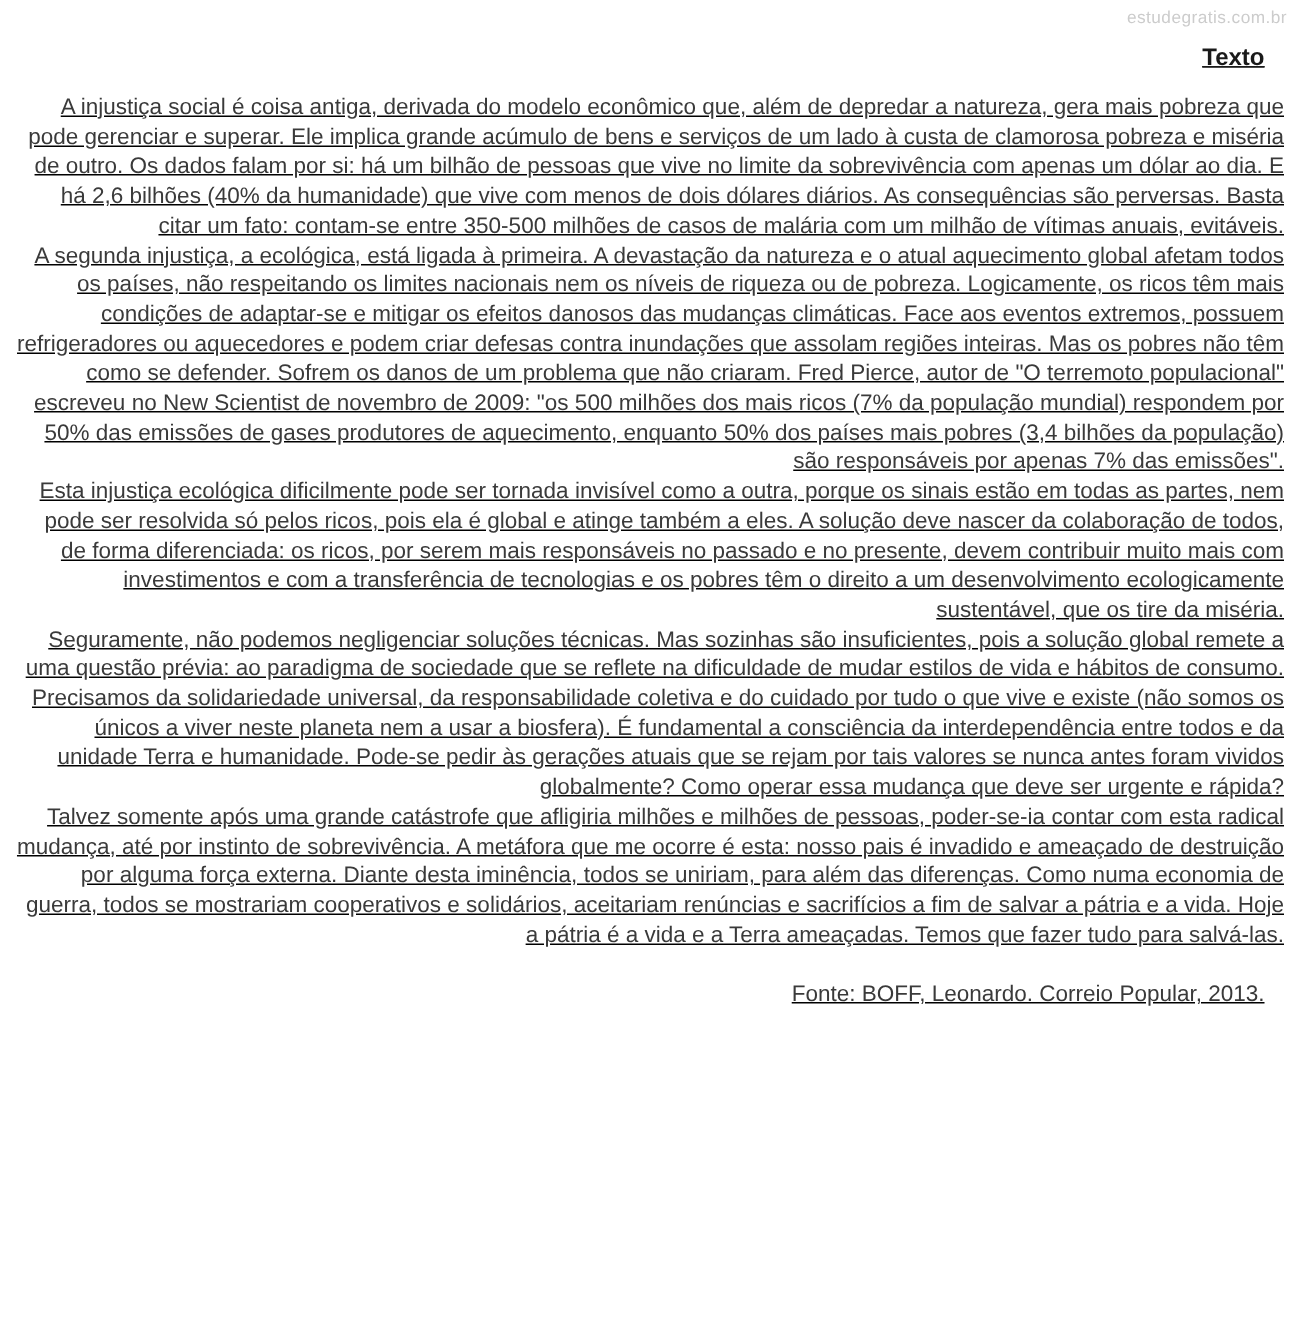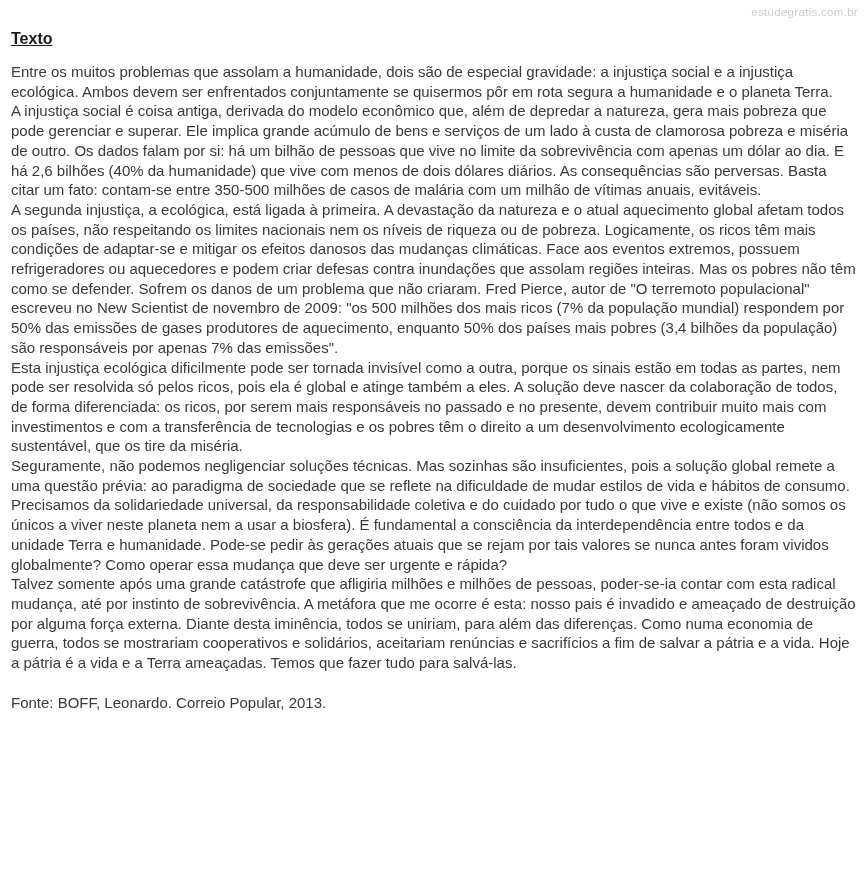--- a/index.html
+++ b/index.html
@@ -6,31 +6,33 @@
   html, body {
     background: #ffffff;
     font-family: "Liberation Sans", "DejaVu Sans", sans-serif;
   }
   .page {
     position: relative;
     width: 866px;
     height: 883px;
     background: #ffffff;
     overflow: hidden;
+    text-align: right;
   }
   .watermark {
     position: absolute;
     top: 6px;
     right: 8px;
     font-size: 11.5px;
     color: #cccccc;
     letter-spacing: 0.3px;
   }
   .content {
-    padding: 30px 10px 0 11px;
+    padding: 30px 23px 0 11px;
+    text-decoration: underline;
   }
   .heading {
     font-size: 16px;
     font-weight: bold;
     text-decoration: underline;
     color: #1a1a1a;
     margin-bottom: 14px;
   }
   .subtitle {
     font-size: 15px;
@@ -57,21 +59,20 @@
 <body>
 
 <div class="page">
   <div class="watermark">estudegratis.com.br</div>
 
   <div class="content">
     <h1 class="heading">Texto</h1>
 
 
     <div class="body-text">
-        <p class="para">Entre os muitos problemas que assolam a humanidade, dois são de especial gravidade: a injustiça social e a injustiça ecológica. Ambos devem ser enfrentados conjuntamente se quisermos pôr em rota segura a humanidade e o planeta Terra.</p>
         <p class="para">A injustiça social é coisa antiga, derivada do modelo econômico que, além de depredar a natureza, gera mais pobreza que pode gerenciar e superar. Ele implica grande acúmulo de bens e serviços de um lado à custa de clamorosa pobreza e miséria de outro. Os dados falam por si: há um bilhão de pessoas que vive no limite da sobrevivência com apenas um dólar ao dia. E há 2,6 bilhões (40% da humanidade) que vive com menos de dois dólares diários. As consequências são perversas. Basta citar um fato: contam-se entre 350-500 milhões de casos de malária com um milhão de vítimas anuais, evitáveis.</p>
         <p class="para">A segunda injustiça, a ecológica, está ligada à primeira. A devastação da natureza e o atual aquecimento global afetam todos os países, não respeitando os limites nacionais nem os níveis de riqueza ou de pobreza. Logicamente, os ricos têm mais condições de adaptar-se e mitigar os efeitos danosos das mudanças climáticas. Face aos eventos extremos, possuem refrigeradores ou aquecedores e podem criar defesas contra inundações que assolam regiões inteiras. Mas os pobres não têm como se defender. Sofrem os danos de um problema que não criaram. Fred Pierce, autor de "O terremoto populacional" escreveu no New Scientist de novembro de 2009: "os 500 milhões dos mais ricos (7% da população mundial) respondem por 50% das emissões de gases produtores de aquecimento, enquanto 50% dos países mais pobres (3,4 bilhões da população) são responsáveis por apenas 7% das emissões".</p>
         <p class="para">Esta injustiça ecológica dificilmente pode ser tornada invisível como a outra, porque os sinais estão em todas as partes, nem pode ser resolvida só pelos ricos, pois ela é global e atinge também a eles. A solução deve nascer da colaboração de todos, de forma diferenciada: os ricos, por serem mais responsáveis no passado e no presente, devem contribuir muito mais com investimentos e com a transferência de tecnologias e os pobres têm o direito a um desenvolvimento ecologicamente sustentável, que os tire da miséria.</p>
         <p class="para">Seguramente, não podemos negligenciar soluções técnicas. Mas sozinhas são insuficientes, pois a solução global remete a uma questão prévia: ao paradigma de sociedade que se reflete na dificuldade de mudar estilos de vida e hábitos de consumo. Precisamos da solidariedade universal, da responsabilidade coletiva e do cuidado por tudo o que vive e existe (não somos os únicos a viver neste planeta nem a usar a biosfera). É fundamental a consciência da interdependência entre todos e da unidade Terra e humanidade. Pode-se pedir às gerações atuais que se rejam por tais valores se nunca antes foram vividos globalmente? Como operar essa mudança que deve ser urgente e rápida?</p>
         <p class="para">Talvez somente após uma grande catástrofe que afligiria milhões e milhões de pessoas, poder-se-ia contar com esta radical mudança, até por instinto de sobrevivência. A metáfora que me ocorre é esta: nosso pais é invadido e ameaçado de destruição por alguma força externa. Diante desta iminência, todos se uniriam, para além das diferenças. Como numa economia de guerra, todos se mostrariam cooperativos e solidários, aceitariam renúncias e sacrifícios a fim de salvar a pátria e a vida. Hoje a pátria é a vida e a Terra ameaçadas. Temos que fazer tudo para salvá-las.</p>
       </div>
 
     <p class="source">Fonte: BOFF, Leonardo. Correio Popular, 2013.</p>
   </div>
 </div>

